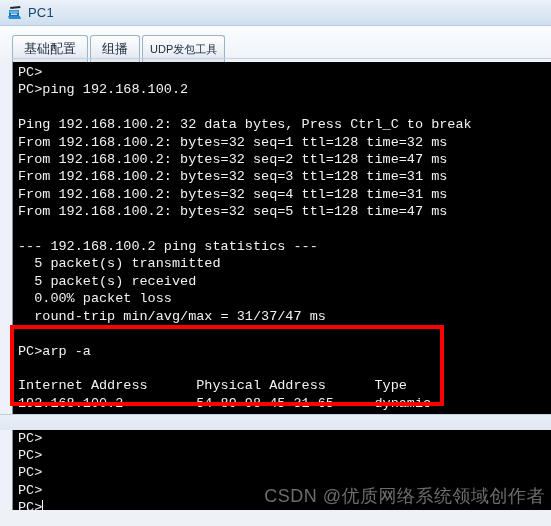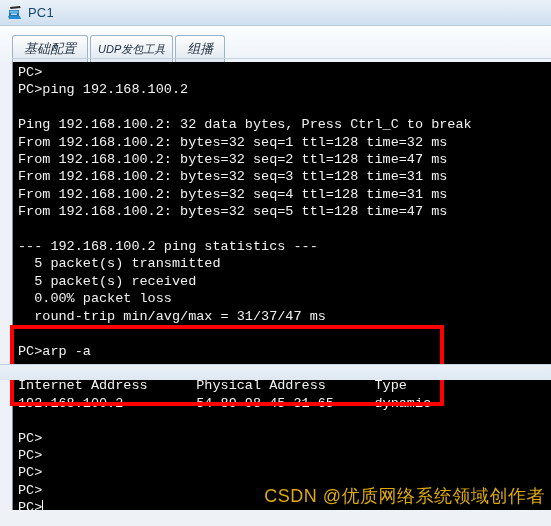--- a/index.html
+++ b/index.html
@@ -9,21 +9,21 @@
   body {
     width: 551px;
     height: 526px;
     overflow: hidden;
     font-family: "Liberation Sans", sans-serif;
     background: #eef2f7;
   }
   #app-window {
     position: relative;
     width: 551px;
-    height: 380px;
+    height: 430px;
     background: linear-gradient(#f3f7fb, #e7eef6);
     box-sizing: border-box;
   }
 
   
   #title-bar {
     position: absolute;
     left: 0; top: 0;
     width: 551px;
     height: 26px;
@@ -49,21 +49,20 @@
   }
 
   
   #tab-strip {
     position: absolute;
     left: 0; top: 26px;
     width: 551px;
     height: 36px;
     background: linear-gradient(#fbfdff, #eef3f9);
     box-sizing: border-box;
-    font-style: italic;
   }
   #tab-list {
     position: absolute;
     left: 12px;
     top: 6px;
     display: flex;
     align-items: flex-end;
     height: 30px;
   }
   .tab {
@@ -150,21 +149,21 @@
     pointer-events: none;
   }
 
   
   #watermark {
     position: absolute;
     right: 6px;
     bottom: 2px;
     font-family: "Liberation Sans", sans-serif;
     font-size: 18px;
-    color: #eab308;
+    color: #737373;
     opacity: 0.95;
     white-space: nowrap;
     letter-spacing: 0.5px;
   }
 
   
   #bottom-strip {
     position: absolute;
     left: 0;
     bottom: 0;
@@ -197,25 +196,25 @@
       <path d="M5 9.5 L11 9.5 L11 11 L5 11 Z" fill="#bfe2f7"></path>
     </svg>
     <span class="win-title">PC1</span>
   </div>
 
   <div id="tab-strip">
     <div id="tab-list">
       <div class="tab">
         <span>基础配置</span>
       </div>
+      <div class="tab">
+        <span>组播</span>
+      </div>
       <div class="tab tab-small">
         <span>UDP发包工具</span>
-      </div>
-      <div class="tab">
-        <span>组播</span>
       </div>
     </div>
   </div>
 
   <div id="left-gutter"></div>
 
   <div id="terminal">
     <pre id="terminal-text">PC&gt;
 PC&gt;ping 192.168.100.2
 

